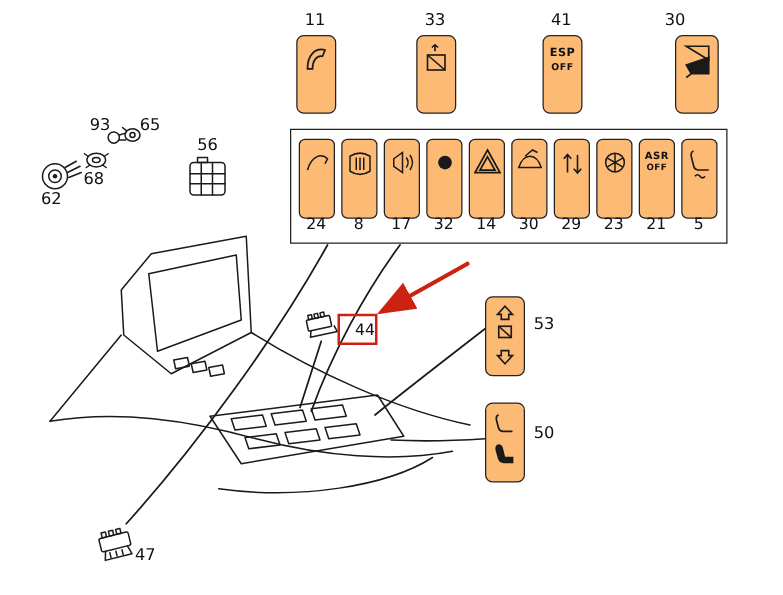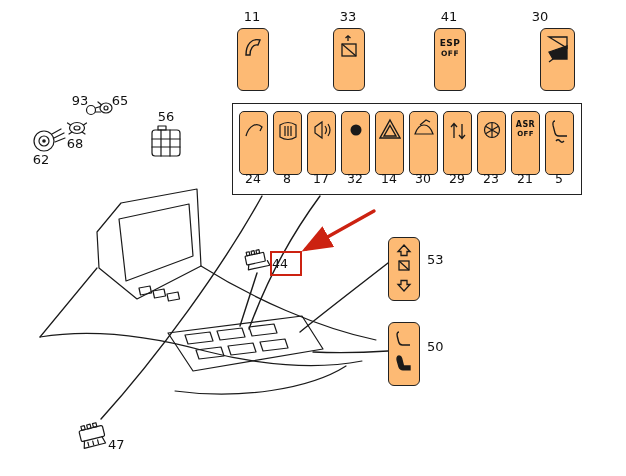--- a/index.html
+++ b/index.html
@@ -7,21 +7,21 @@
   .canvas{position:relative;width:624px;height:476px;background:#fff;overflow:hidden}
   .art{position:absolute;left:0;top:0}
   .plabel{position:absolute;transform:translateX(-50%);font-size:13px;line-height:1;white-space:nowrap}
   .plabel.lalign{transform:none}
   .pnum{position:absolute;transform:translateX(-50%);font-size:12.5px;line-height:1}
   .sw{position:absolute;border:1.6px solid #222;border-radius:6px;background:#fdba74;
       display:flex;justify-content:center;align-items:flex-start;padding-top:4px}
   .panel{position:absolute;border:1.7px solid #222;background:#fff}
   .swtxt{position:absolute;left:0;width:100%;text-align:center;font-weight:600;letter-spacing:.4px}
   .callout-box{position:absolute;border:2.2px solid #cc2211;display:flex;align-items:center;
-      justify-content:flex-start;font-size:12.5px;background:transparent}
+      justify-content:flex-end;font-size:12.5px;background:transparent}
 </style>
 </head>
 <body>
 
 <div class="canvas">
 
   <svg class="art" width="626" height="476" viewBox="0 0 626 476">
     <defs>
       <marker id="arrowhead" markerWidth="9" markerHeight="7" refX="7.5" refY="3.5" orient="auto">
         <path d="M0 0 L9 3.5 L0 7 Z" fill="#cc2211"></path>

